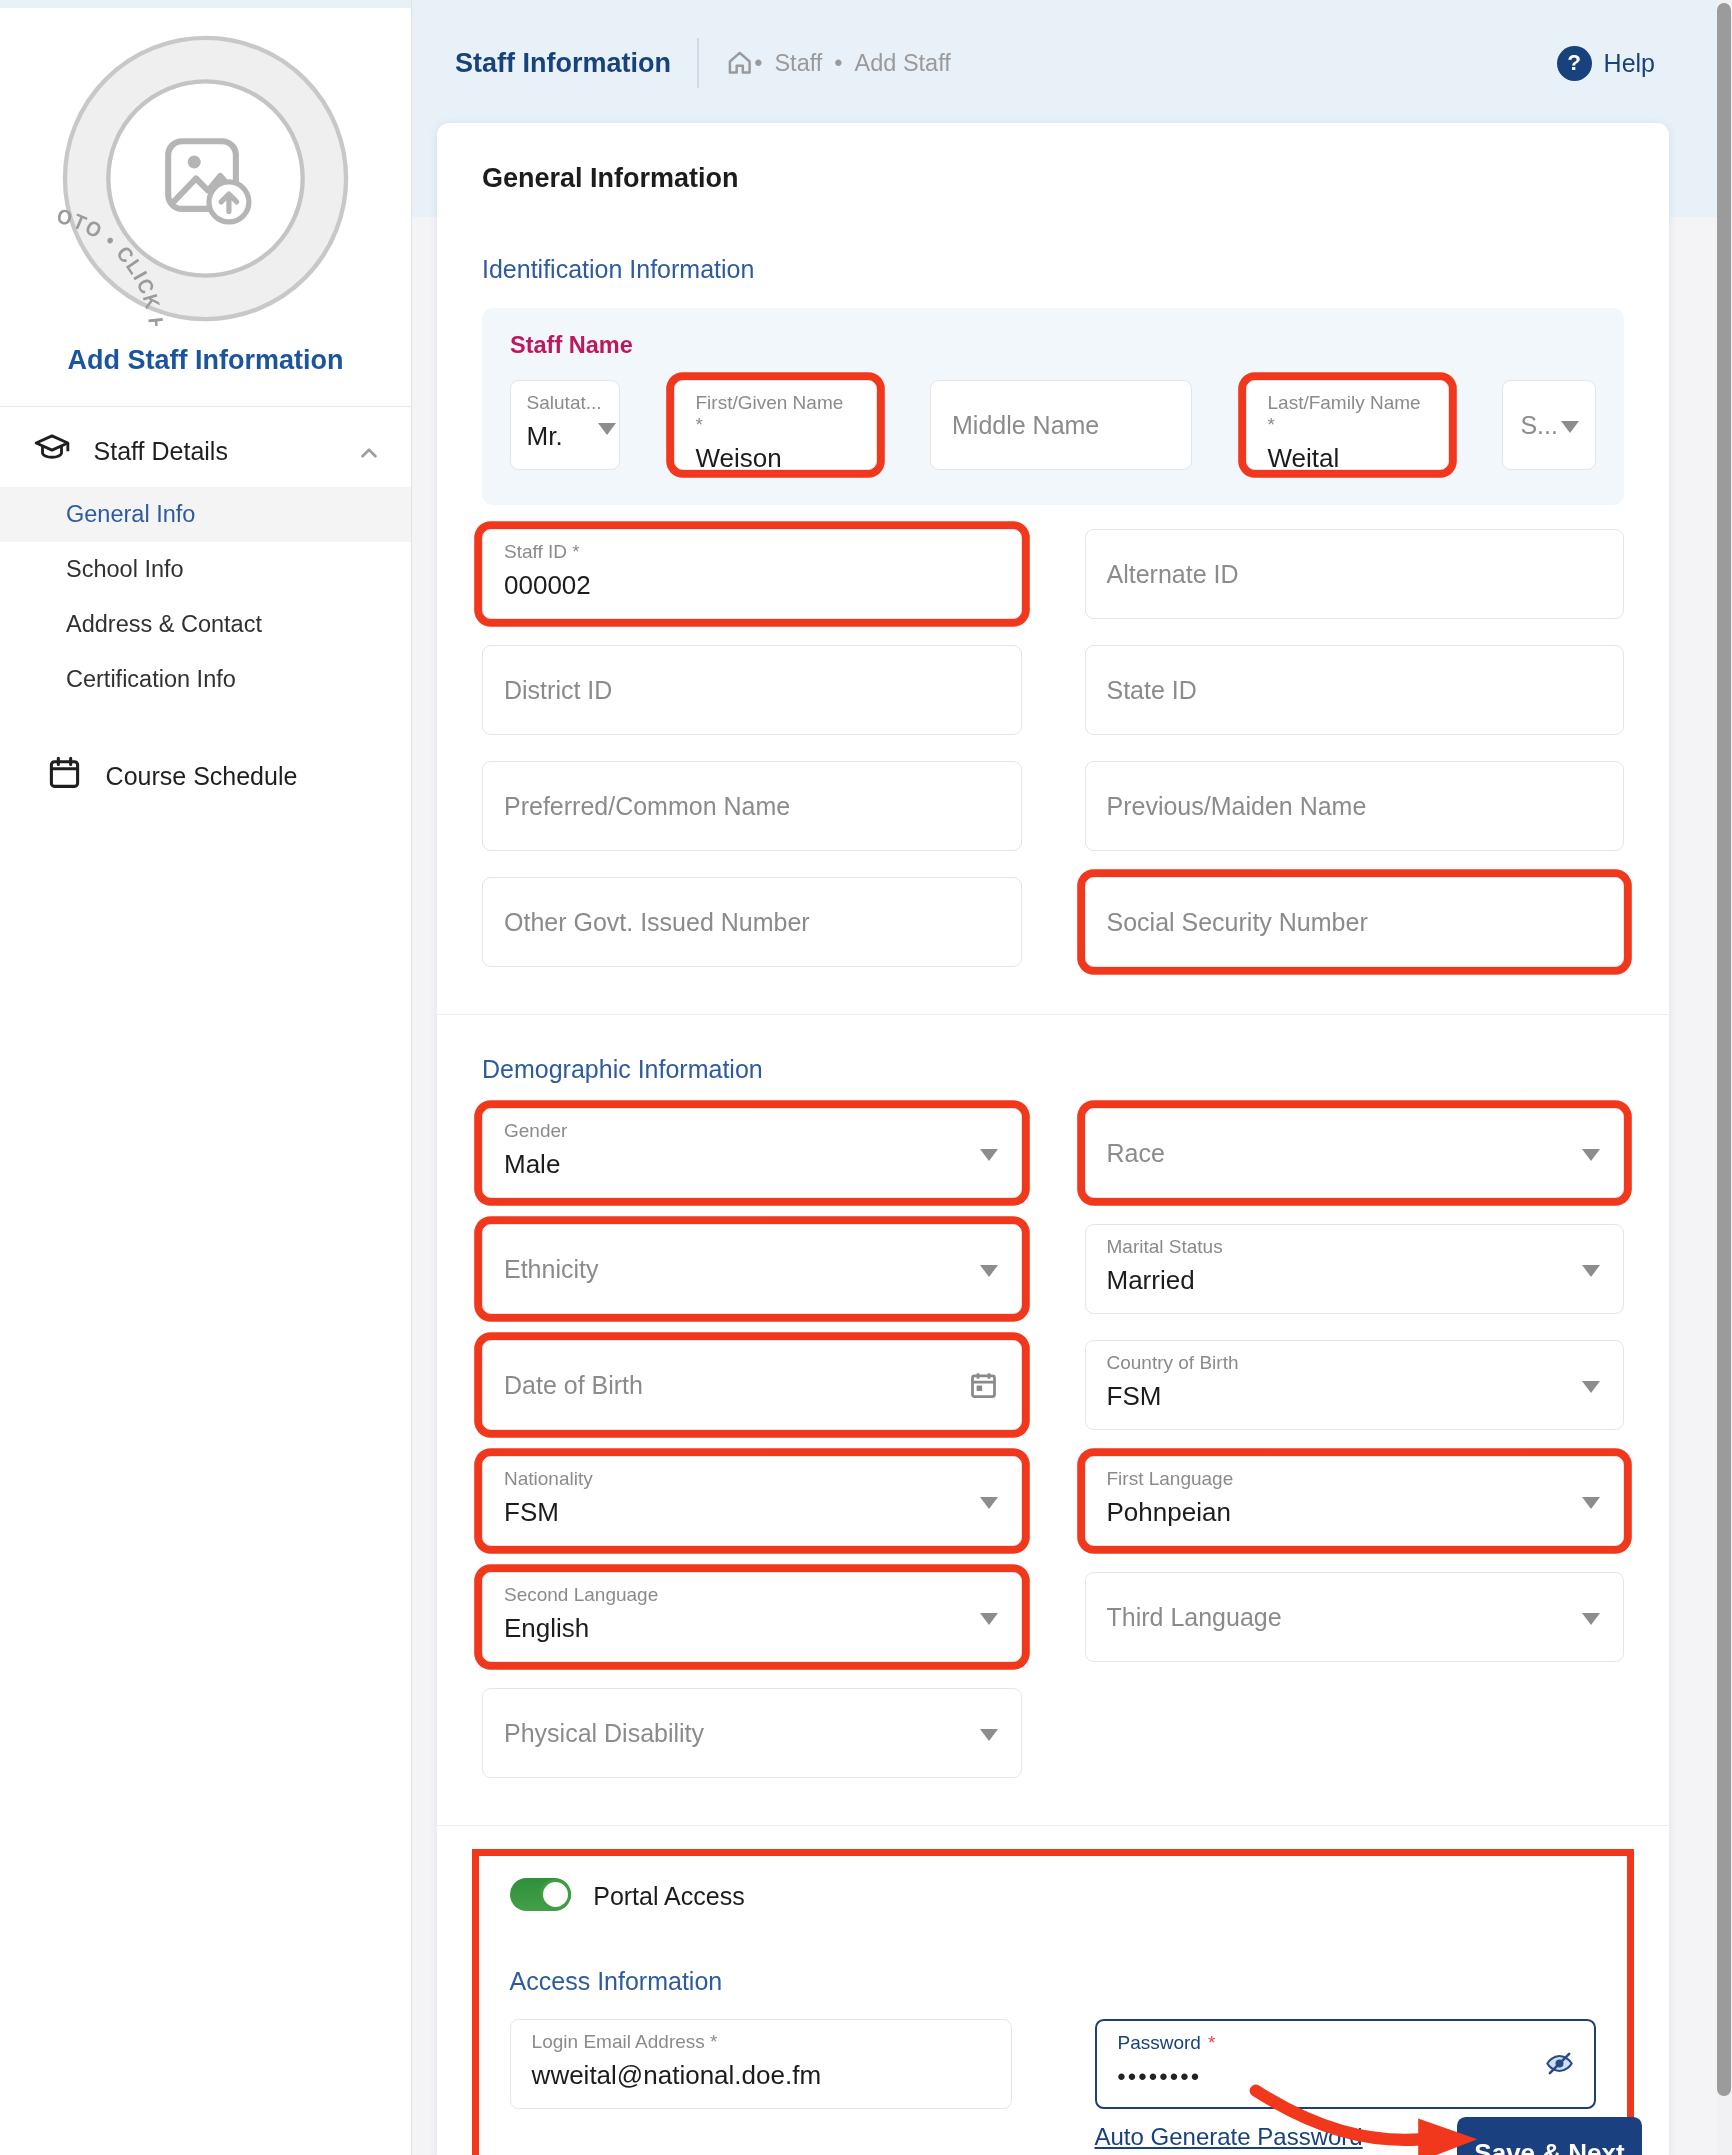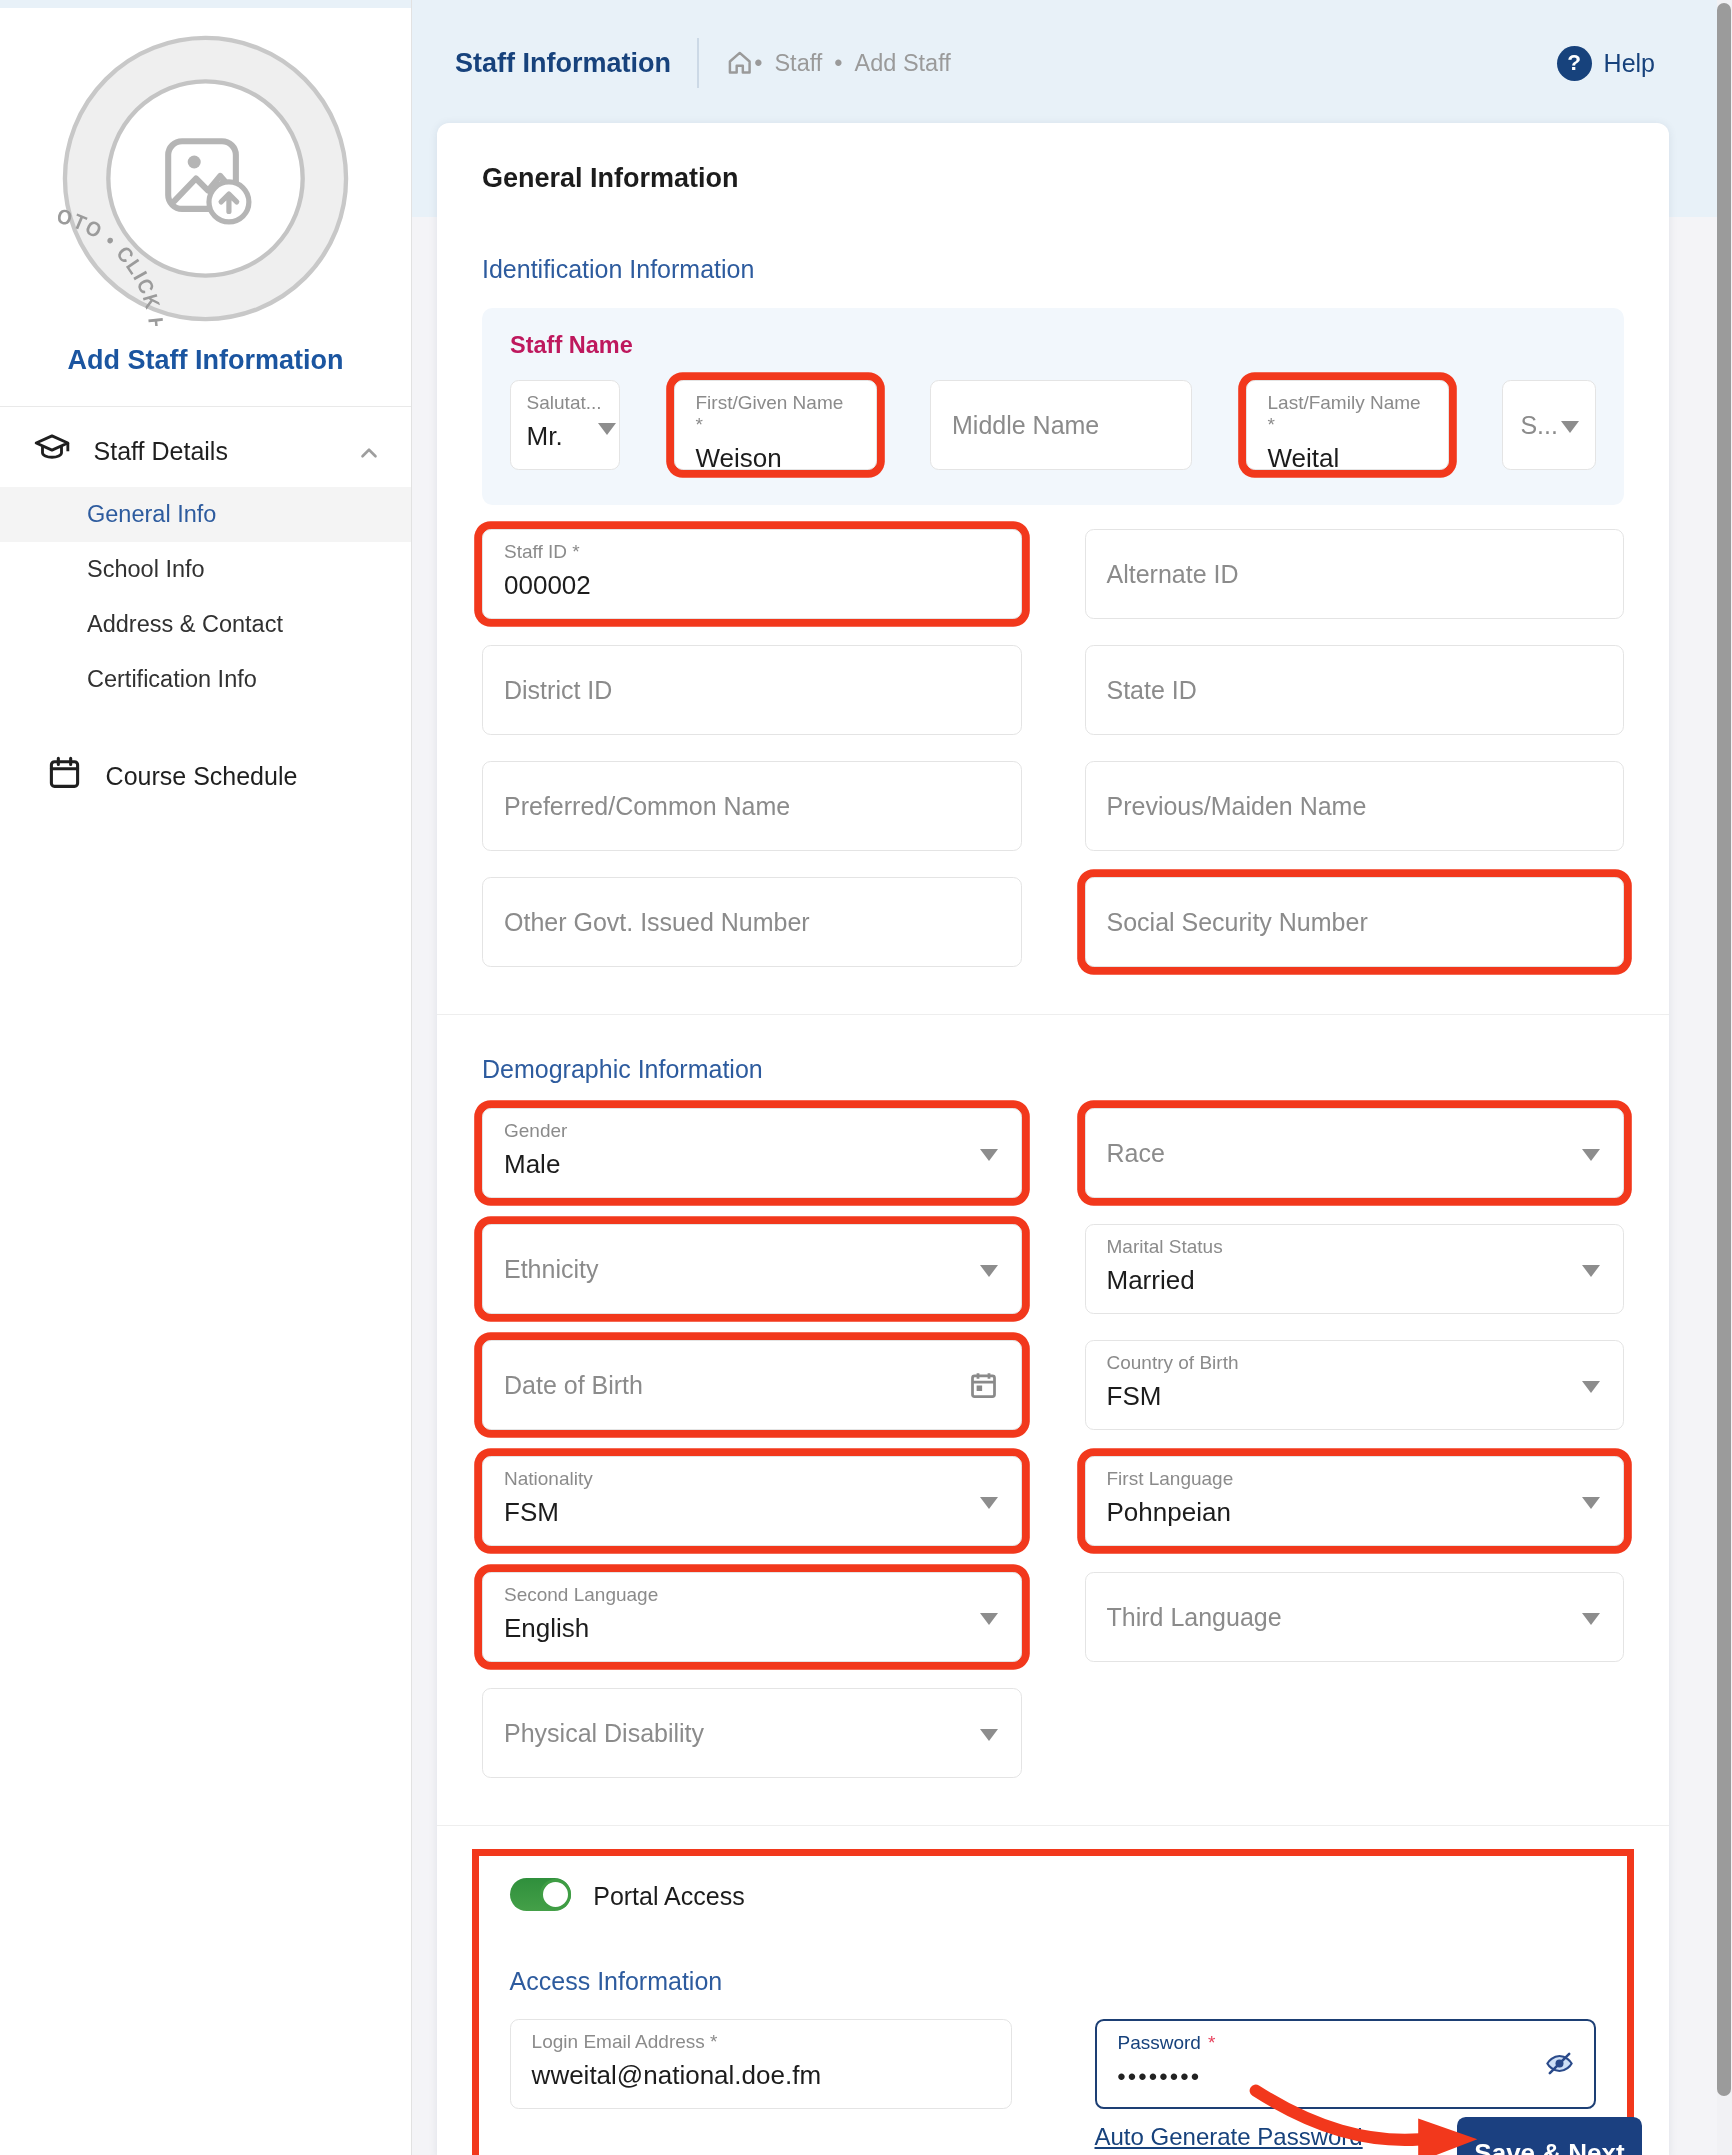--- a/index.html
+++ b/index.html
@@ -8,21 +8,21 @@
   .app { position:relative; width:1733px; height:2155px; display:flex; }
 
   
   .sidebar { width:412px; background:#fff; border-right:0.9px solid #e2e2e2; position:relative; z-index:3; }
   .topstrip { position:absolute; top:0; left:0; right:0; height:7.8px; background:#e8f1f8; }
   .photo-wrap { margin:31px auto 0; width:295px; height:295px; cursor:pointer; }
   .add-title { margin-top:19px; text-align:center; font-size:27px; font-weight:bold; color:#1b55a0; }
   .side-div { border-top:1.7px solid #e9e9e9; margin-top:29.5px; }
   .nav-parent { display:flex; align-items:flex-end; gap:22.6px; padding:21px 29.5px 21px 33px; cursor:pointer; }
   .nav-parent .plabel { flex:1; font-size:25px; color:#1f1f1f; }
-  .sub { height:55px; display:flex; align-items:center; padding-left:87px; font-size:23.5px; color:#313131; cursor:pointer;text-align:right; }
+  .sub { height:55px; display:flex; align-items:center; padding-left:66px; font-size:23.5px; color:#313131; cursor:pointer;text-align:right; }
   .sub.active { background:#f4f4f4; color:#2d5b9e; }
   .course-row { margin-top:26px;padding-left:46px; }
 
   
   .main { flex:1; position:relative; background:#f4f4f7; }
   .band { position:absolute; top:0; left:0; right:16.5px; height:217px; background:#e8f1f8; }
   .headerbar { position:absolute; top:38px; left:43px; right:78px; display:flex; align-items:center; z-index:2; }
   .page-title { font-size:27px; font-weight:bold; color:#17427c; }
   .vdiv { width:1.7px; height:50px; background:#ccd9e6; margin:0 26px; }
   .crumbs { display:flex; align-items:center; gap:12px; color:#9a9a9a; font-size:23.5px; }

